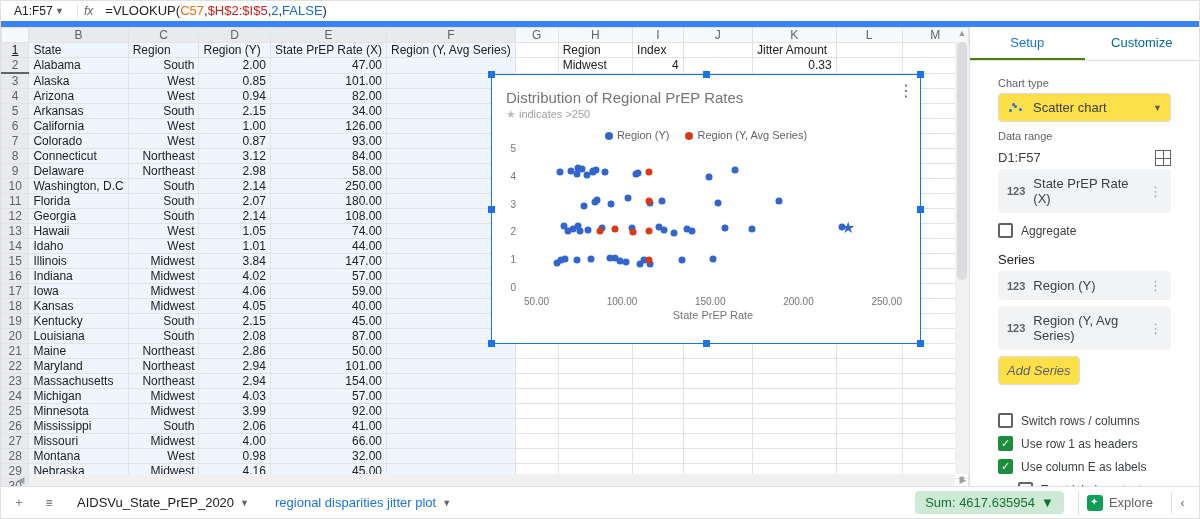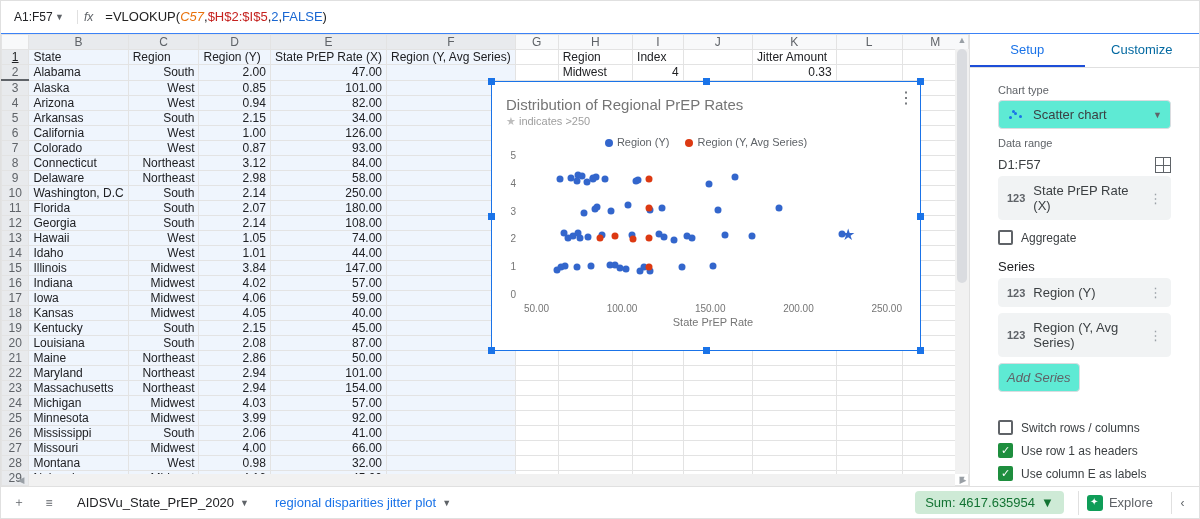--- a/index.html
+++ b/index.html
@@ -1,28 +1,28 @@
 <!DOCTYPE html>
 <html><head>
 <meta charset="utf-8">
 <style>
   * { box-sizing: border-box; font-family: Arial, Helvetica, sans-serif; }
   body { margin:0; padding:0; font-size:12px; color:#202124; background:#fff; }
 
   .wrap { width:1200px; height:519px; display:flex; flex-direction:column; overflow:hidden; border:1px solid #e0e0e0;}
 
   
-  .fbar { display:flex; align-items:center; height:26px; border-bottom:1px solid #3b82f6; padding:16px 6px; gap:6px;}
+  .fbar { display:flex; align-items:center; height:26px; border-bottom:6px solid #3b82f6; padding:4px 6px; gap:6px;}
   .namebox { width:64px; height:20px; border:1px solid transparent; font-size:12px; display:flex; align-items:center; padding:0 6px;}
   .namebox .drop { margin-left:auto; color:#5f6368; font-size:9px;}
   .fx { color:#5f6368; font-style:italic; font-size:12px; padding:0 6px; border-left:1px solid #e0e0e0;}
   .formula { font-size:13px; font-family:"Courier New", monospace; }
   .tok-fn { color:#222; }
   .tok-paren { color:#222;}
-  .tok-ref1 { color:#e8710a;font-style:italic;}
+  .tok-ref1 { color:#e8710a;}
   .tok-ref2 { color:#c5221f;}
   .tok-num { color:#1967d2;}
   .tok-false { color:#1967d2;}
 
   
   .main { flex:1; display:flex; overflow:hidden;}
   .sheet-area { flex:1; position:relative; overflow:hidden; }
   .side { width:230px; border-left:1px solid #e0e0e0; display:flex; flex-direction:column; background:#fff; font-size:13px;}
 
   
@@ -90,24 +90,24 @@
   .vscroll .thumb{position:absolute; left:2px; right:2px; top:0; height:55%; background:#dadce0; border-radius:6px;}
   .vscroll .arr{position:absolute; left:0; right:0; height:12px; text-align:center; font-size:9px; color:#9aa0a6;}
   .vscroll .arr.up{top:-14px;} .vscroll .arr.down{bottom:-12px;}
   .hscroll { position:absolute; left:28px; right:14px; bottom:0; height:12px; background:#f1f1f1;}
   .hscroll .arr{position:absolute; top:0; bottom:0; width:12px; text-align:center; font-size:9px; color:#9aa0a6; line-height:12px;}
   .hscroll .arr.l{left:-14px;} .hscroll .arr.r{right:-14px;}
 
   
   .side-tabs { display:flex; border-bottom:1px solid #e0e0e0;}
   .side-tab { flex:1; text-align:center; padding:8px 0; font-size:13px; color:#0369a1; cursor:pointer;}
-  .side-tab.active { color:#1a73e8; border-bottom:2px solid #1d4ed8; font-weight:500;}
+  .side-tab.active { color:#1a73e8; border-bottom:2px solid #4d7c0f; font-weight:500;}
   .side-body { flex:1; overflow:auto; padding:8px 28px; font-size:13px; color:#3c4043;}
   .side-label { font-size:11px; color:#5f6368; margin-top:8px; margin-bottom:4px;}
-  .chip { border:1px solid #dadce0; border-radius:4px; padding:6px 8px; display:flex; align-items:center; gap:8px; margin-bottom:6px; font-size:13px; background:#5eead4;}
+  .chip { border:1px solid #dadce0; border-radius:4px; padding:6px 8px; display:flex; align-items:center; gap:8px; margin-bottom:6px; font-size:13px; background:#fde047;}
   .chip.grey{ background:#f1f3f4; border-color:#f1f3f4;}
   .chip .more { margin-left:auto; color:#9aa0a6;}
   .chip .drop { margin-left:auto; color:#5f6368; font-size:9px;}
   .chip.addseries { color:#5f6368; width:auto; display:inline-flex;font-style:italic;}
   .chk { display:flex; align-items:center; gap:8px; padding:4px 0; font-size:12px; color:#3c4043;}
   .chk .box { width:15px; height:15px; border:2px solid #5f6368; border-radius:2px; position:relative;}
   .chk.on .box { background:#1e8e3e; border-color:#1e8e3e;}
   .chk.on .box::after{content:"✓"; color:#fff; font-size:11px; position:absolute; left:1px; top:-1px;}
   .chk.indent { margin-left:20px;}
   .range-row { display:flex; align-items:center; gap:6px;}

